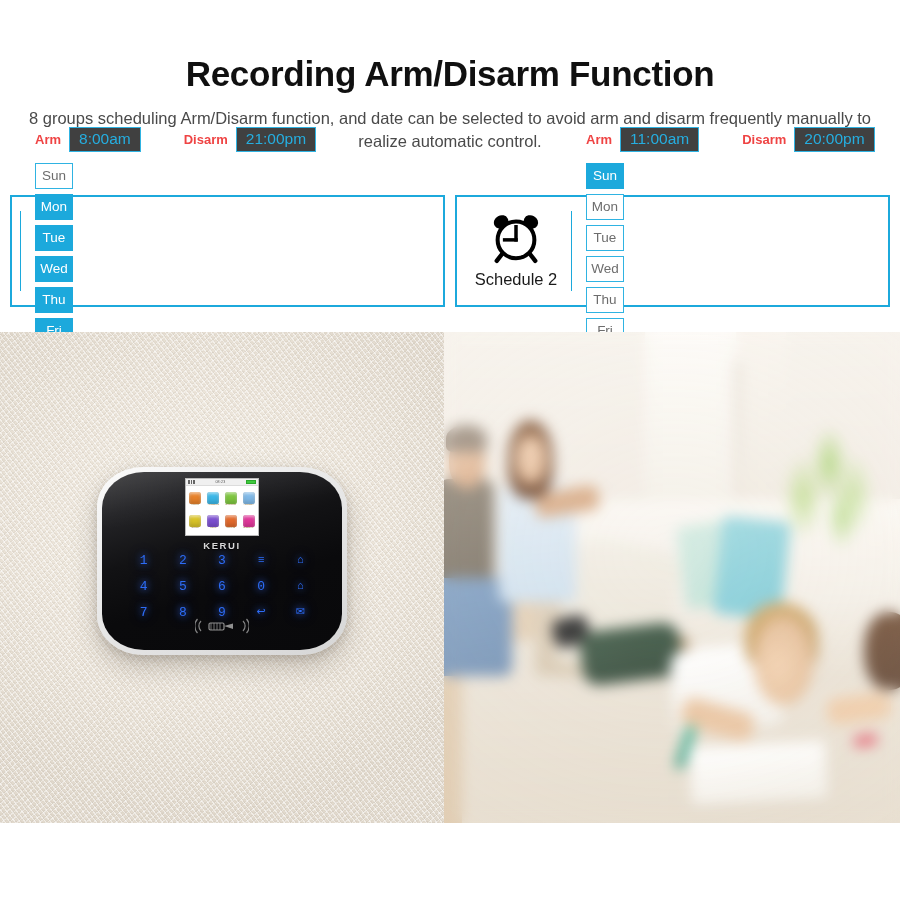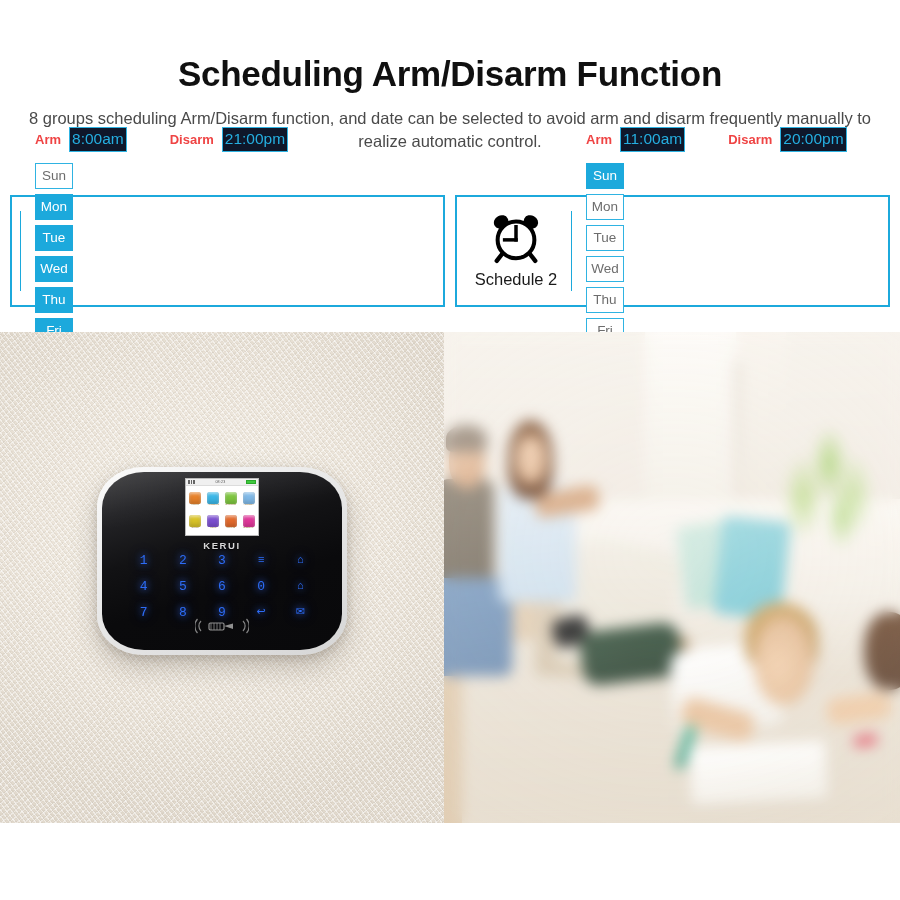--- a/index.html
+++ b/index.html
@@ -105,23 +105,23 @@
   .time-label {
     font-size: 13px;
     color: #ef4444;
     font-weight: bold;
   }
 
   .time-value {
     font-size: 15.5px;
     color: #25AEE0;
     border: 1px solid #2FB3E2;
-    padding: 2px 2px 3px;
+    padding: 2px 9px 3px;
     line-height: 1.15;
-    background: #0f172a;
+    background: #404040;
     white-space: nowrap;
   }
 
   .time-spacer { width: 27px; flex: 0 0 27px; }
 
   .days-row { display: flex; gap: 5px; flex-direction: column; }
 
   .day-chip {
     width: 38px;
     height: 26px;
@@ -412,21 +412,21 @@
   .scene-blur { position: absolute; inset: 0; backdrop-filter: blur(7px); }
   .scene-soft { position: absolute; inset: 0;
     background: radial-gradient(ellipse 85% 70% at 50% 45%, rgba(255,255,255,0.05) 0%, rgba(255,250,242,0.22) 100%); }
 </style>
 </head>
 <body>
 
 <div class="page">
 
   <div class="header">
-    <h1 class="page-title">Scheduling Arm/Disarm Function</h1>
+    <h1 class="page-title">Recording Arm/Disarm Function</h1>
     <p class="subtitle">8 groups scheduling Arm/Disarm function, and date can be selected to avoid arm and disarm frequently manually to realize automatic control.</p>
   </div>
 
   <div class="cards">
 
     <div class="schedule-card">
 
       <div class="card-divider"></div>
 
       <div class="card-right">

